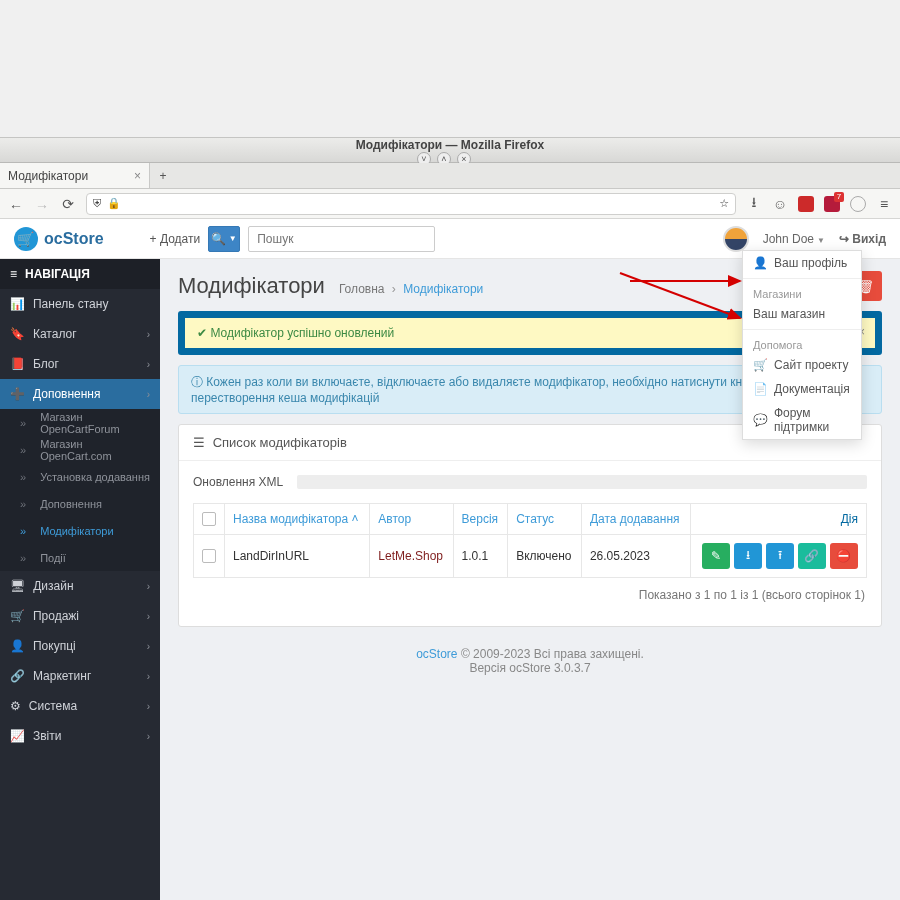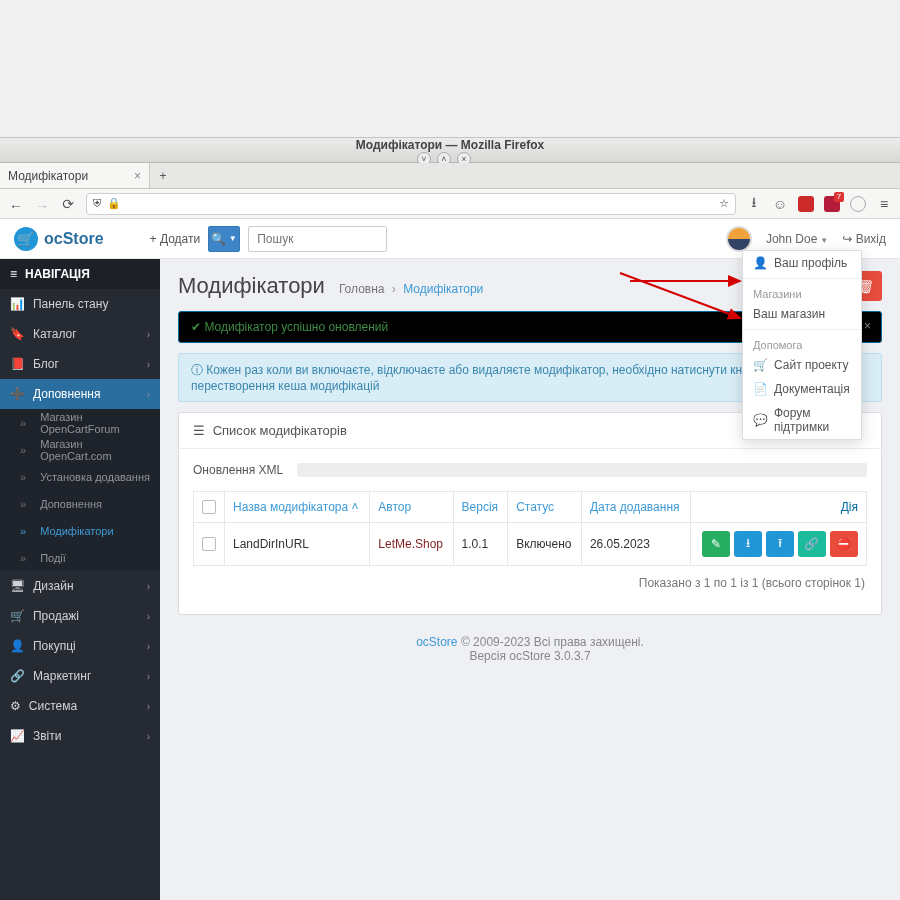--- a/index.html
+++ b/index.html
@@ -31,25 +31,25 @@
   .app{position:absolute;top:219px;left:0;right:0;bottom:0;background:#fff;display:flex;flex-direction:column;}
 
   .app-header{height:40px;border-bottom:1px solid #e5e5e5;display:flex;align-items:center;padding:0 14px;}
   .logo{display:flex;align-items:center;gap:6px;font-weight:bold;color:#2a6d9f;font-size:16px;}
   .logo-circle{width:24px;height:24px;border-radius:50%;background:#2196d6;display:flex;align-items:center;justify-content:center;color:#fff;font-size:14px;}
 
   .hdr-left{display:flex;align-items:center;margin-left:46px;gap:8px;}
   .add-link{color:#555;font-size:12px;}
   .search-btn{background:#3d85c6;color:#fff;border:1px solid #3578b5;height:26px;width:32px;display:flex;align-items:center;justify-content:center;border-radius:2px;font-size:12px;}
   .search-btn .caret{font-size:8px;margin-left:2px;}
-  .search-input{height:26px;width:139px;border:1px solid #ccc;border-radius:2px;padding:0 8px;font-size:12px;}
+  .search-input{height:26px;width:187px;border:1px solid #ccc;border-radius:2px;padding:0 8px;font-size:12px;}
   .hdr-right{margin-left:auto;display:flex;align-items:center;gap:14px;}
   .avatar{width:26px;height:26px;border-radius:50%;background:linear-gradient(#f0a33b 50%,#346 50%);border:2px solid #ddd;}
   .user{color:#666;font-size:12px;}
-  .logout{color:#666;font-size:12px;}
+  .logout{color:#666;font-size:12px;font-weight:bold;}
   .caret-dn{font-size:8px;color:#888;margin-left:3px;}
 
   .body{flex:1;display:flex;position:relative;}
 
   
   .sidebar{width:160px;background:#262a33;color:#cfd2d8;font-size:12px;}
   .side-hdr{background:#1d2027;height:30px;display:flex;align-items:center;padding:0 10px;font-weight:bold;color:#fff;}
   .side-hdr .bars{margin-right:8px;}
   .nav-item{height:30px;display:flex;align-items:center;padding:0 10px;gap:8px;cursor:pointer;}
   .nav-item .chev{margin-left:auto;color:#8b8f97;font-size:10px;}
@@ -68,21 +68,21 @@
   .crumbs .home{color:#777;text-align:center;}
   .topbtns{position:absolute;right:0;top:-2px;display:flex;gap:6px;}
   .btn{height:30px;min-width:32px;border-radius:3px;display:flex;align-items:center;justify-content:center;color:#fff;font-size:13px;}
   .btn.info{background:#2196d6;}
   .btn.warn{background:#f39c12;}
   .btn.dang{background:#e74c3c;}
   .btn.succ{background:#27ae60;}
   .btn.teal{background:#1abc9c;}
 
   .alert{border-radius:3px;padding:8px 12px;font-size:12px;margin-bottom:10px;position:relative;}
-  .alert.green{background:#000000;border:1px solid #0369a1;color:#3d8a44;}
+  .alert.green{background:#fef9c3;border:7px solid #0369a1;color:#3d8a44;}
   .alert.blue{background:#d9edf7;border:1px solid #b9def0;color:#3a87ad;}
   .alert .x{position:absolute;right:10px;top:7px;color:#888;}
 
   .panel{background:#fff;border:1px solid #ddd;border-radius:3px;}
   .panel-hd{padding:10px 14px;border-bottom:1px solid #eee;color:#555;font-size:13px;display:flex;align-items:center;gap:8px;}
   .panel-bd{padding:14px;}
   .progress-row{display:flex;align-items:center;gap:14px;margin-bottom:14px;}
   .progress-lbl{font-size:12px;color:#555;}
   .progress{flex:1;height:14px;background:#ededed;border-radius:2px;}
   .tabs{display:flex;border-bottom:1px solid #ddd;margin-bottom:0;}

